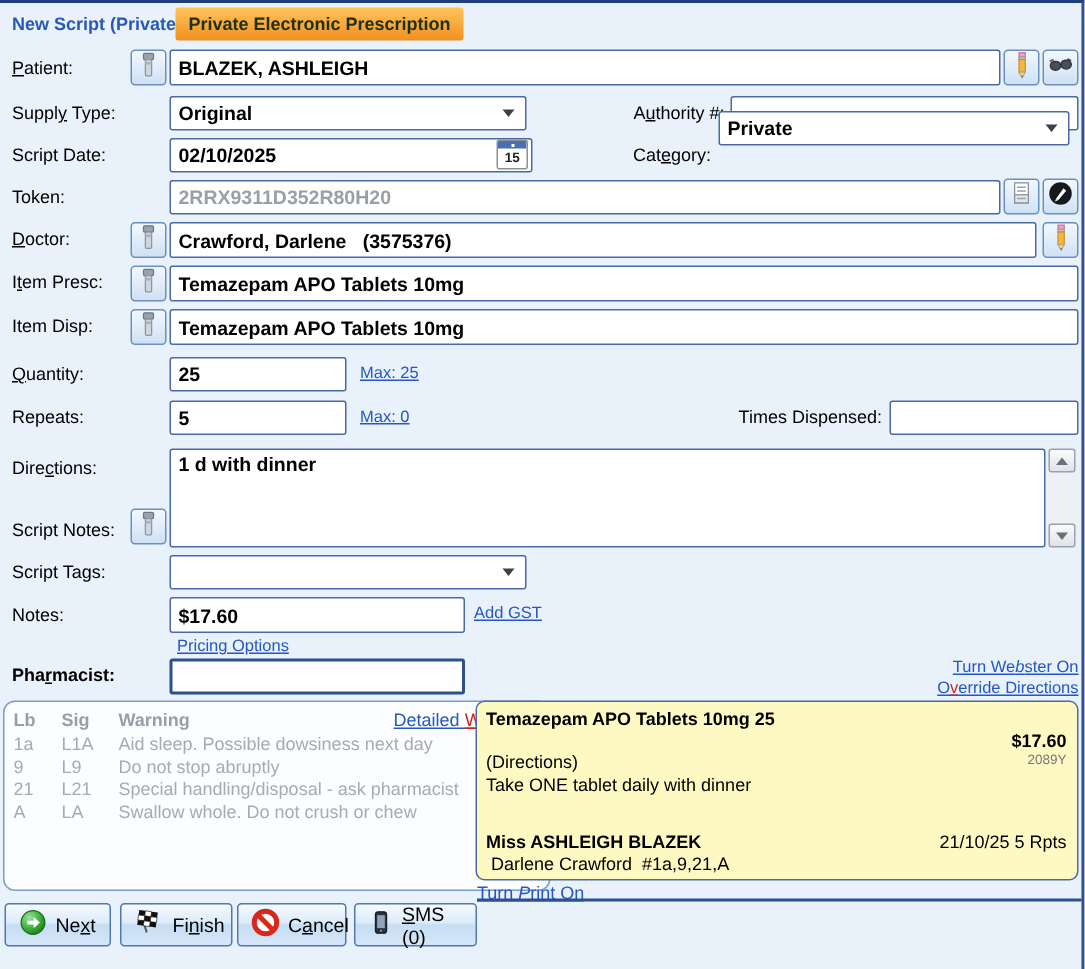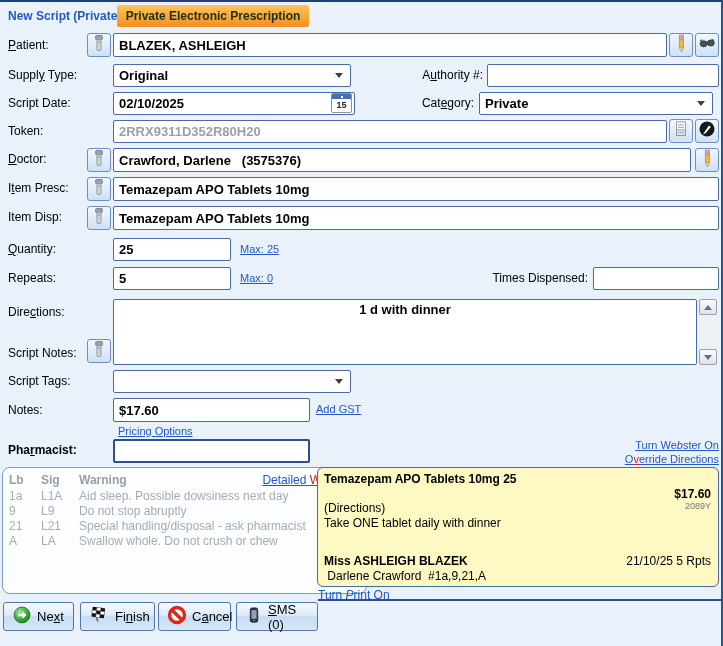--- a/index.html
+++ b/index.html
@@ -42,21 +42,21 @@
   .icon-btn {
     border:1px solid #6b8fc0; border-radius:3px;
     background:linear-gradient(#f2f8fe, #cfe1f4);
     display:flex; align-items:center; justify-content:center; cursor:pointer;
   }
 
   .link { font-size:11px; color:#2356c7; text-decoration:underline; cursor:pointer; white-space:pre; }
 
   .textbox {
     border:1px solid #4a6aa5; border-radius:2px; background:#fff;
-    font-size:13px; font-weight:bold; padding:2px 5px; white-space:pre;text-align:center;
+    font-size:13px; font-weight:bold; padding:2px 5px; white-space:pre;
   }
 
   .sbar { background:#eef0f3; border-radius:2px; }
   .sbtn {
     position:absolute; left:0; width:18px; height:16px;
     background:linear-gradient(#fafbfc,#dfe3e8); border:1px solid #9aa2ad; border-radius:2px;
     display:flex; align-items:center; justify-content:center; cursor:pointer;
   }
   .tri-up-s { width:0;height:0;border-left:4px solid transparent;border-right:4px solid transparent;border-bottom:5px solid #6b7078; }
   .tri-dn-s { width:0;height:0;border-left:4px solid transparent;border-right:4px solid transparent;border-top:5px solid #6b7078; }
@@ -146,21 +146,21 @@
 
   <div class="abs lbl" style="left:8px; top:94px;">Script Date:</div>
   <div class="abs" style="left:113px; top:90px; width:242px; height:23px;">
     <input class="field" value="02/10/2025" style="">
   </div>
   <div class="abs cal-icon" style="left:331px; top:91px;">
     <div class="cal-top"></div>
     <div class="cal-num">15</div>
   </div>
   <div class="abs lbl lbl-r" style="left:360px; top:94px; width:114px;">Cat<u>e</u>gory:</div>
-  <div class="abs combo" style="left:479px; top:90px; width:234px; height:23px;">
+  <div class="abs combo" style="left:479px; top:72px; width:234px; height:23px;">
     <span class="val">Private</span>
     <span class="tri-down"></span>
   </div>
 
   <div class="abs lbl" style="left:8px; top:122px;">Token:</div>
   <div class="abs" style="left:113px; top:118px; width:554px; height:23px;">
     <input class="field gray" value="2RRX9311D352R80H20" style="">
   </div>
   <div class="abs icon-btn" style="left:669px; top:117px; width:24px; height:24px;">
     <span>

